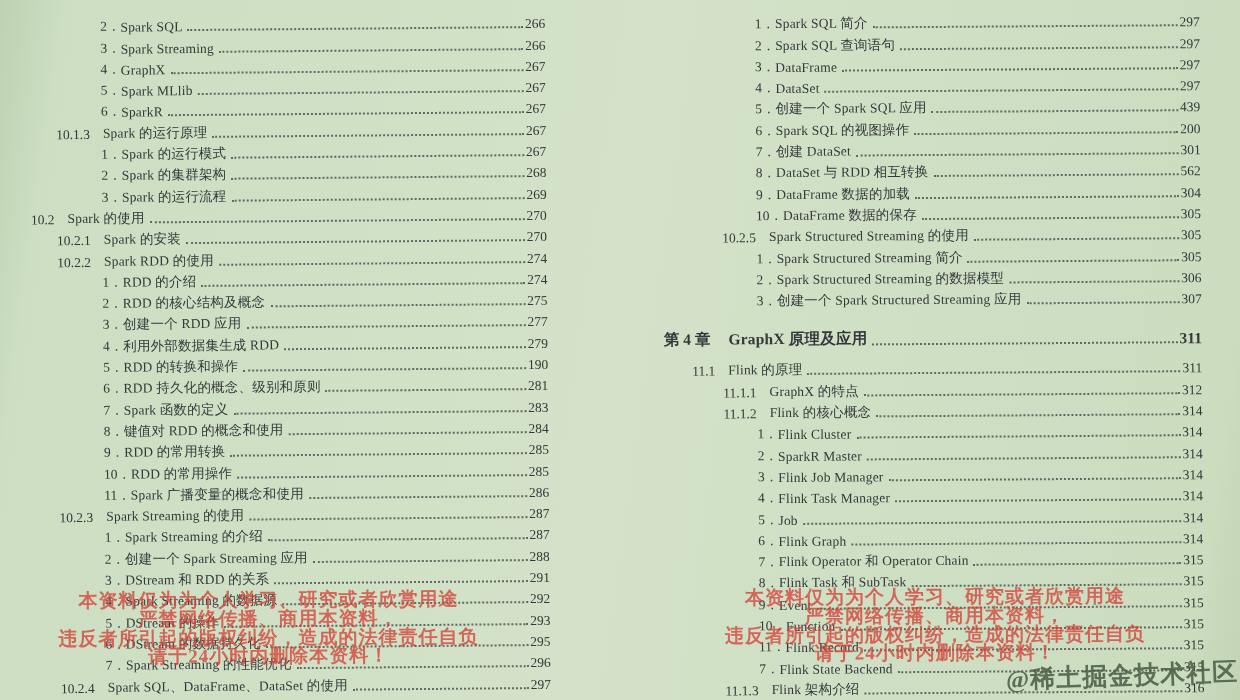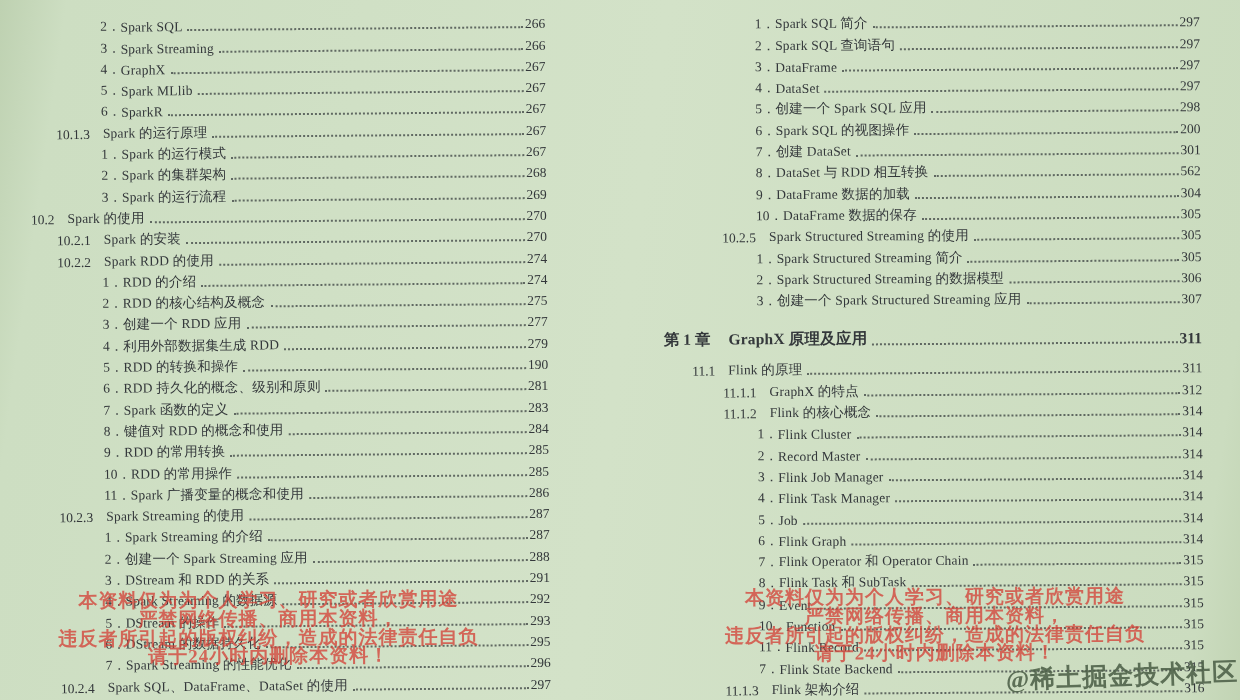--- a/index.html
+++ b/index.html
@@ -269,21 +269,21 @@
       <div class="row lvl-item">
     <span class="num">4．</span>
     <span class="title">DataSet</span>
     <span class="leader"></span>
     <span class="pg">297</span>
   </div>
       <div class="row lvl-item">
     <span class="num">5．</span>
     <span class="title">创建一个 Spark SQL 应用</span>
     <span class="leader"></span>
-    <span class="pg">298</span>
+    <span class="pg">439</span>
   </div>
       <div class="row lvl-item">
     <span class="num">6．</span>
     <span class="title">Spark SQL 的视图操作</span>
     <span class="leader"></span>
     <span class="pg">200</span>
   </div>
       <div class="row lvl-item">
     <span class="num">7．</span>
     <span class="title">创建 DataSet</span>
@@ -326,21 +326,21 @@
     <span class="leader"></span>
     <span class="pg">306</span>
   </div>
       <div class="row lvl-item">
     <span class="num">3．</span>
     <span class="title">创建一个 Spark Structured Streaming 应用</span>
     <span class="leader"></span>
     <span class="pg">307</span>
   </div>
       <div class="row lvl-chapter">
-    <span class="num">第 1 章</span>
+    <span class="num">第 4 章</span>
     <span class="title">GraphX 原理及应用</span>
     <span class="leader"></span>
     <span class="pg">311</span>
   </div>
       <div class="row lvl-sub2">
     <span class="num">11.1</span>
     <span class="title">Flink 的原理</span>
     <span class="leader"></span>
     <span class="pg">311</span>
   </div>
@@ -357,21 +357,21 @@
     <span class="pg">314</span>
   </div>
       <div class="row lvl-item">
     <span class="num">1．</span>
     <span class="title">Flink Cluster</span>
     <span class="leader"></span>
     <span class="pg">314</span>
   </div>
       <div class="row lvl-item">
     <span class="num">2．</span>
-    <span class="title">Record Master</span>
+    <span class="title">SparkR Master</span>
     <span class="leader"></span>
     <span class="pg">314</span>
   </div>
       <div class="row lvl-item">
     <span class="num">3．</span>
     <span class="title">Flink Job Manager</span>
     <span class="leader"></span>
     <span class="pg">314</span>
   </div>
       <div class="row lvl-item">

